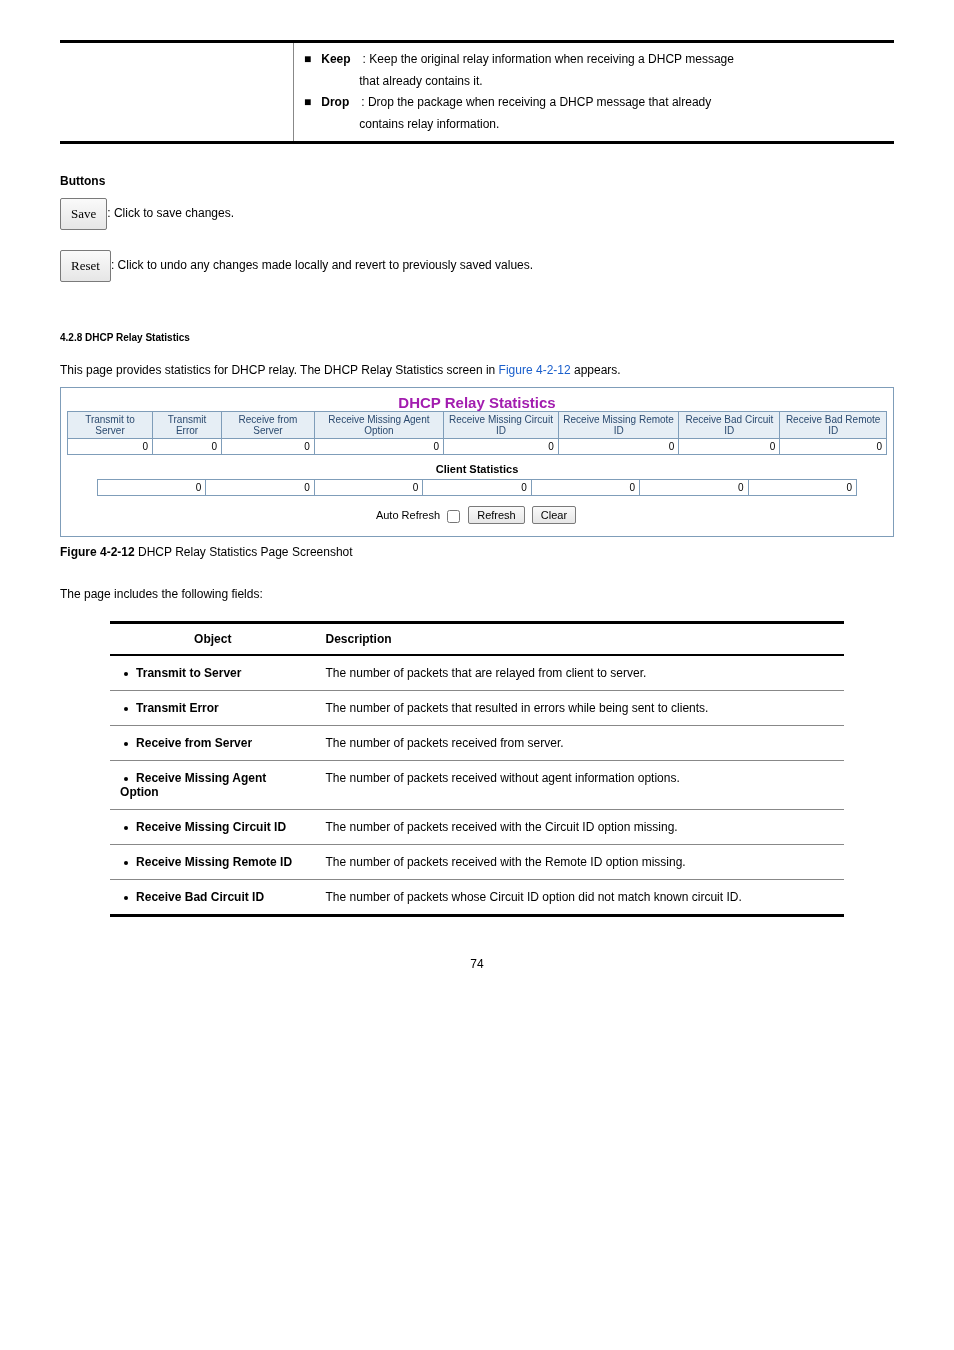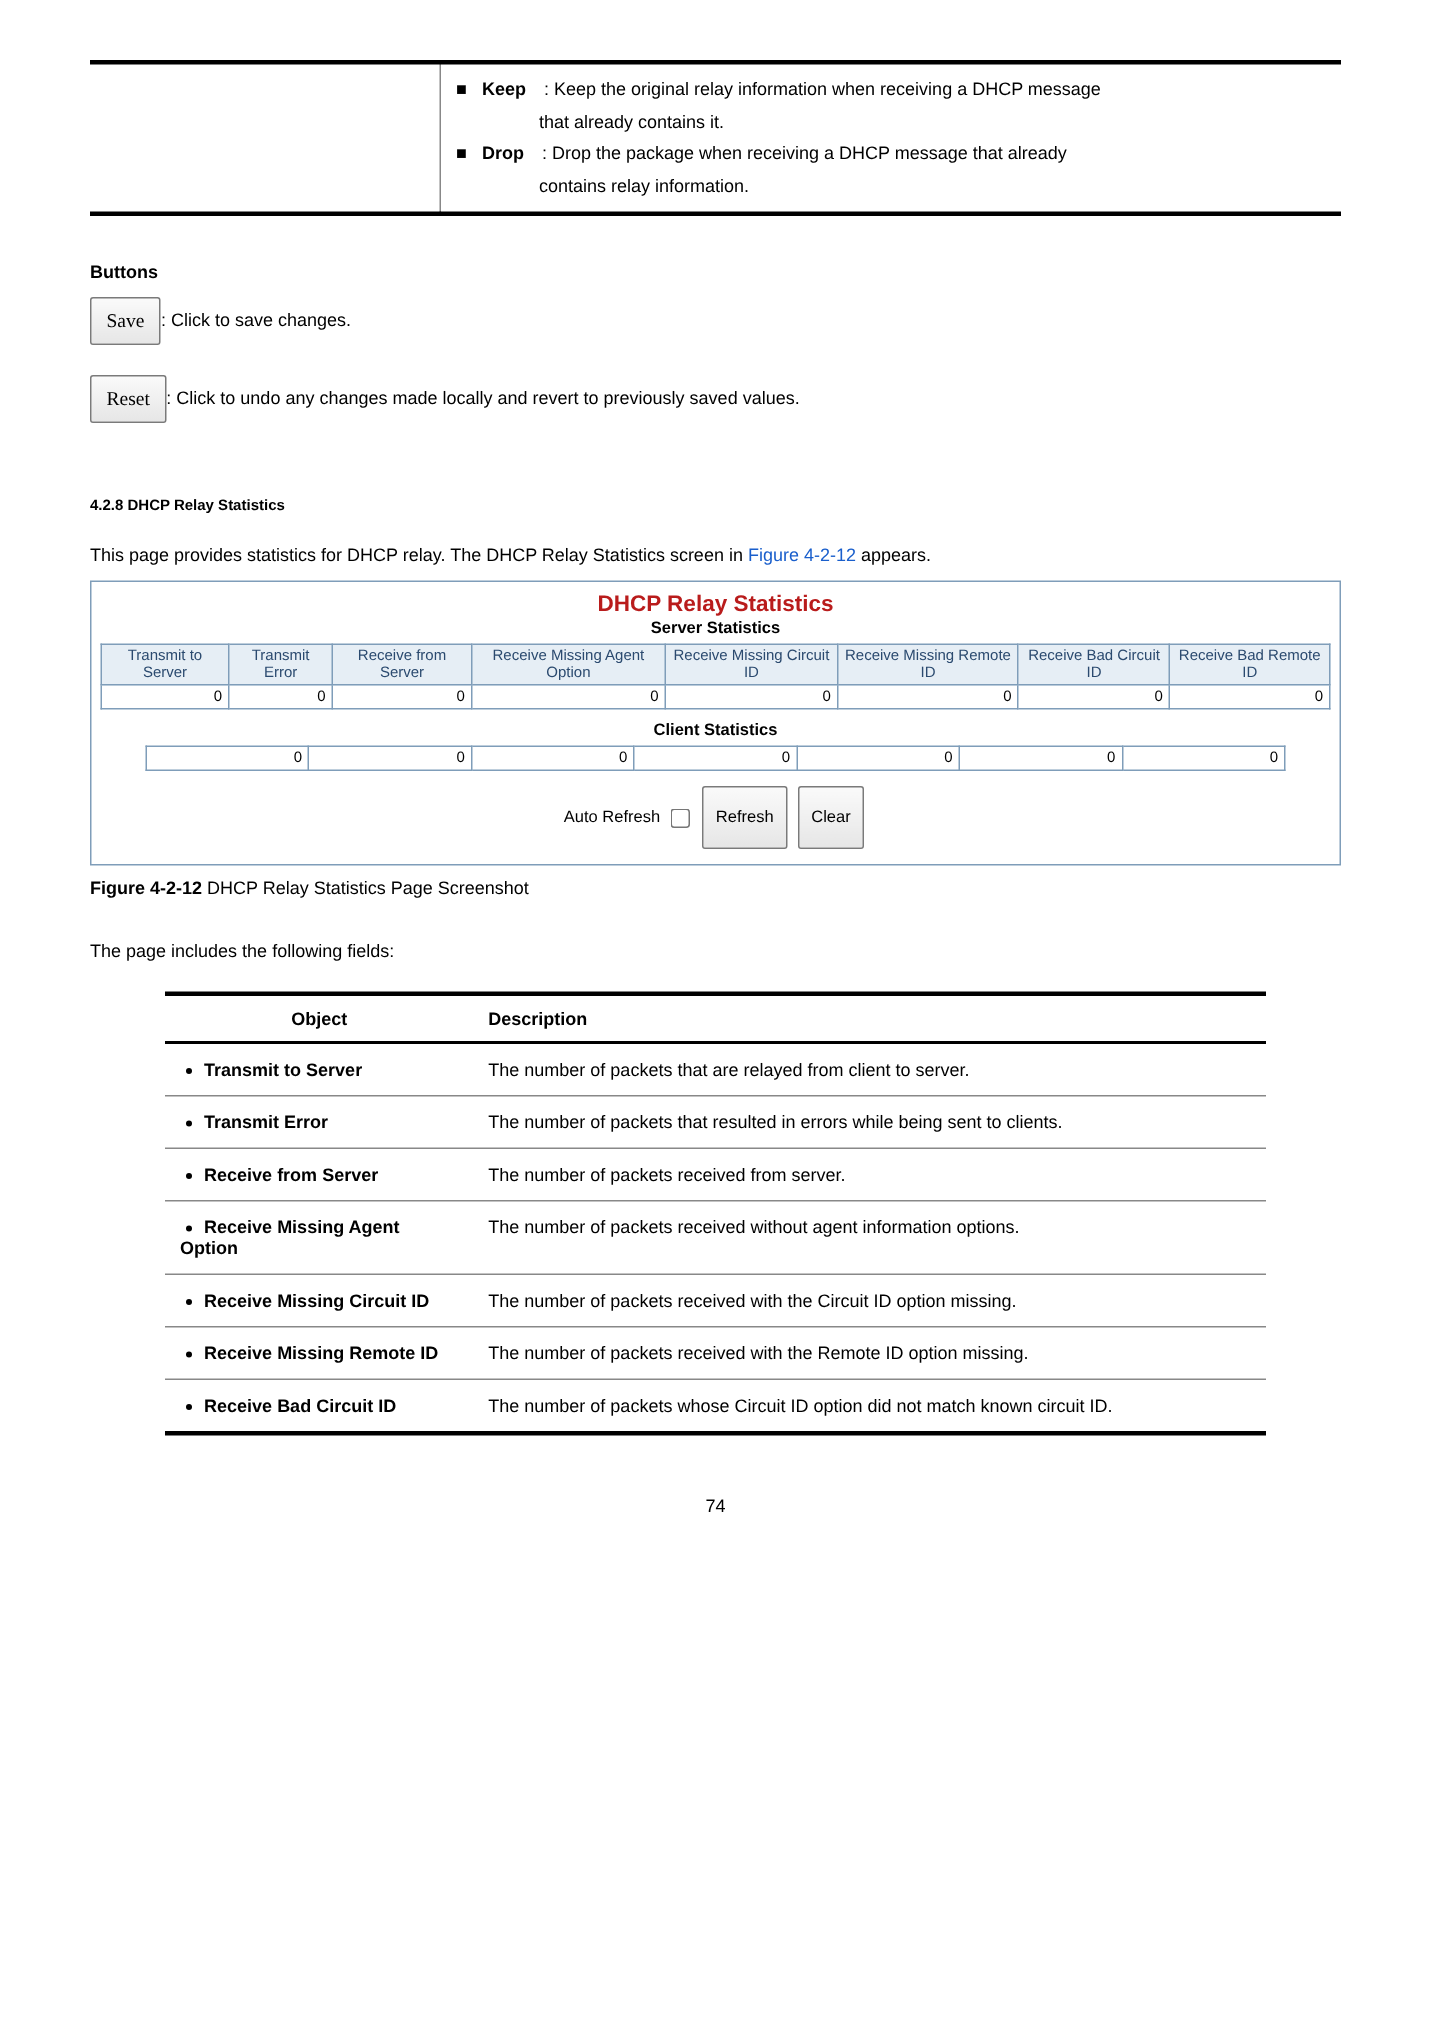--- a/index.html
+++ b/index.html
@@ -51,21 +51,21 @@
   
   
   .stats-panel {
     border: 1px solid #7f9db9;
     padding: 4px 6px 10px 6px;
     margin: 6px 0;
     background: #fff;
   }
   .stats-title {
     text-align: center;
-    color: #b91c1c;
+    color: #a21caf;
     font-weight: bold;
     font-size: 15px;
     margin: 2px 0 0 0;
   }
   .stats-sub {
     text-align:center;
     font-weight: bold;
     font-size: 11px;
     margin: 2px 0 4px 0;
   }
@@ -88,21 +88,21 @@
   .server-table td, .client-table td { text-align: right; }
   .client-box { margin: 0 30px; }
   .controls-row {
     text-align: center;
     margin-top: 10px;
     font-size: 11px;
   }
   .ctrl-btn {
     border: 1px solid #7a7a7a;
     background: linear-gradient(#fafafa,#e6e6e6);
-    padding: 14px 8px;
+    padding: 2px 8px;
     font-size: 11px;
     border-radius: 2px;
     cursor: pointer;
     margin: 0 2px;
   }
   .figure-caption {
     text-align: left;
     margin: 8px 0 28px 0;
   }
   
@@ -176,21 +176,20 @@
 </div>
 
 <div class="heading">4.2.8 DHCP Relay Statistics</div>
 
 <div class="desc-line">
   <span>This page provides statistics for DHCP relay. The DHCP Relay Statistics screen in </span><span class="figure-link">Figure 4-2-12</span><span> appears.</span>
 </div>
 
 <div class="stats-panel">
   <div class="stats-title">DHCP Relay Statistics</div>
-  <div class="stats-sub">Server Statistics</div>
   <table class="server-table">
     <tbody>
         <tr>
       <th>Transmit to Server</th>
       <th>Transmit Error</th>
       <th>Receive from Server</th>
       <th>Receive Missing Agent Option</th>
       <th>Receive Missing Circuit ID</th>
       <th>Receive Missing Remote ID</th>
       <th>Receive Bad Circuit ID</th>

